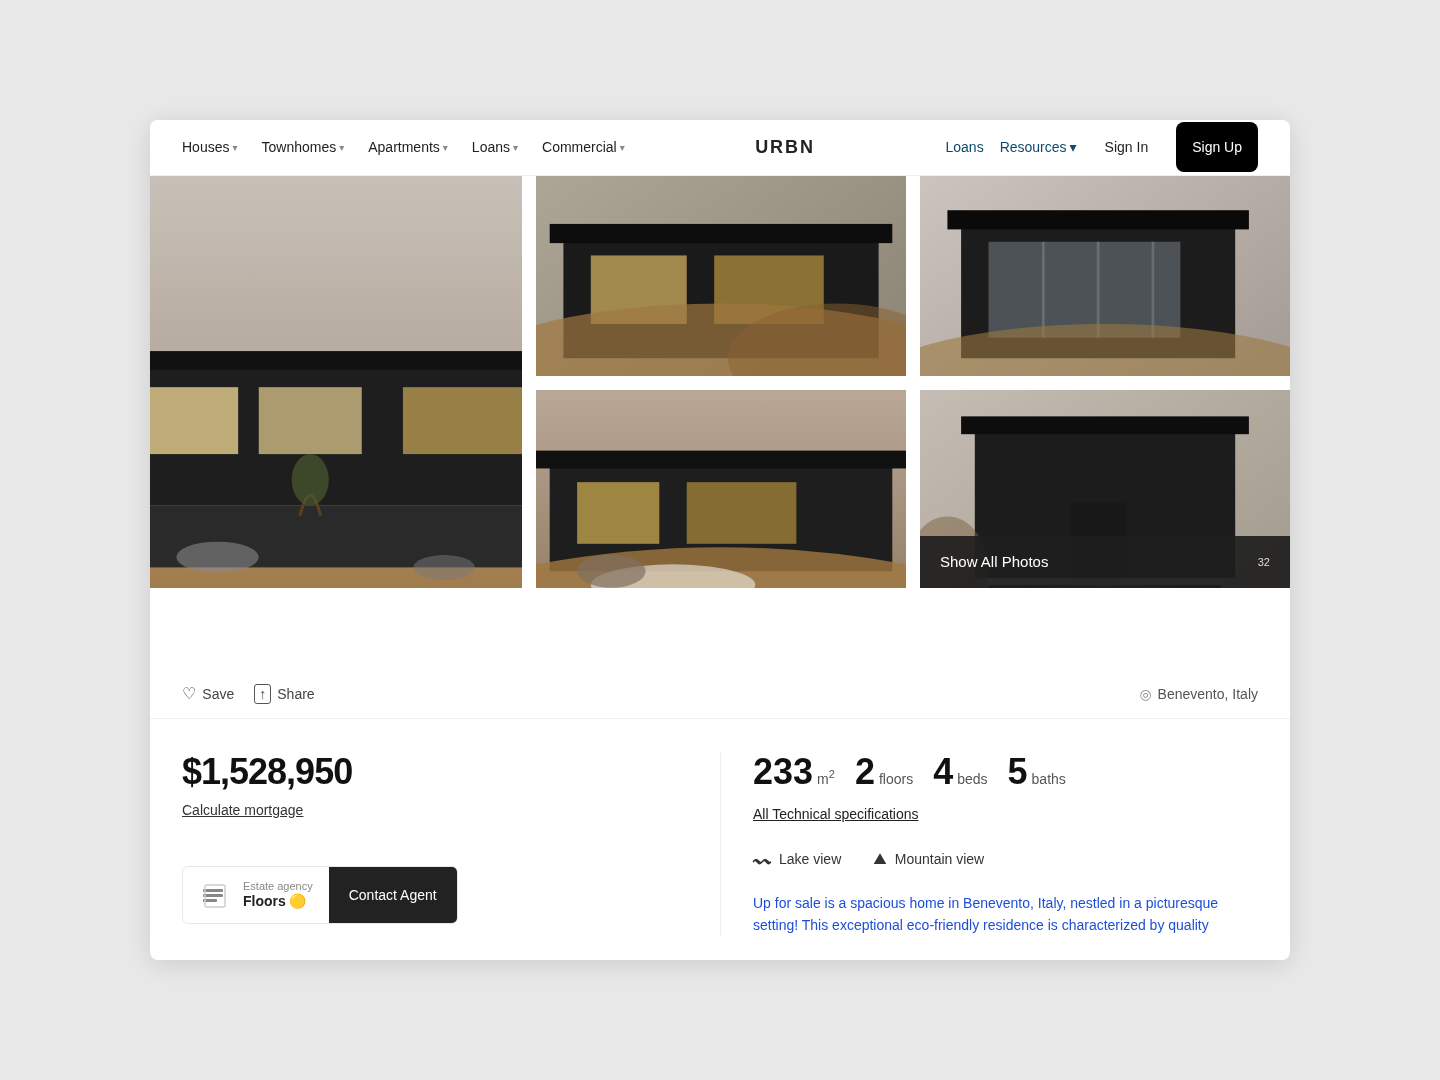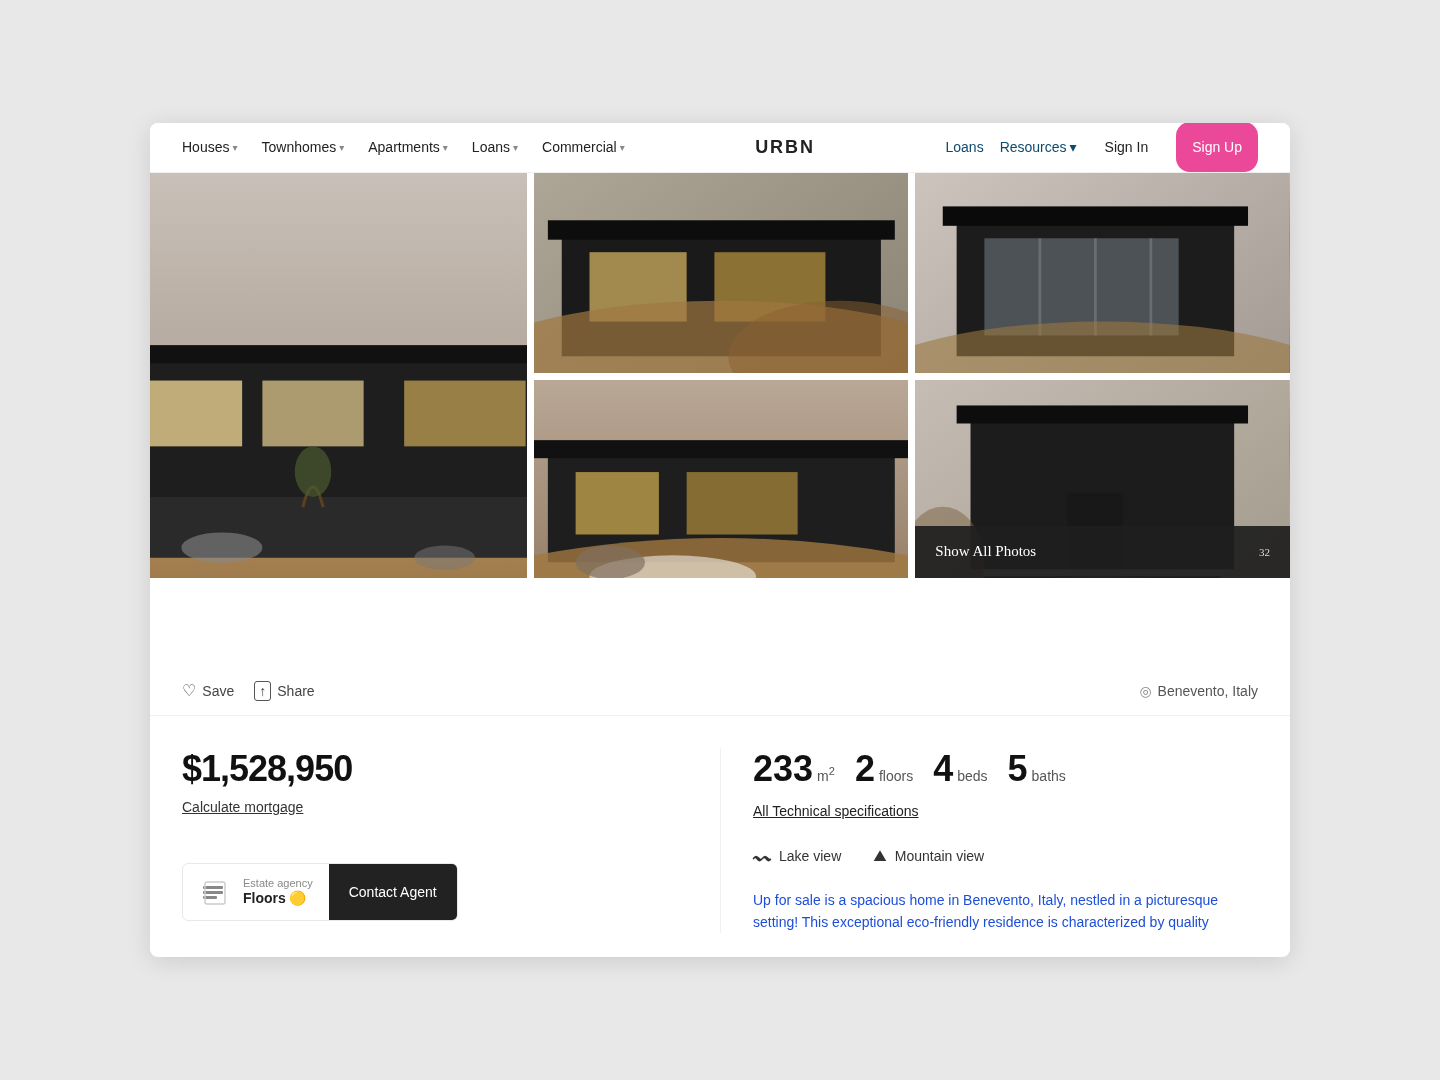--- a/index.html
+++ b/index.html
@@ -17,21 +17,21 @@
       border-radius: 8px;
       overflow: hidden;
       box-shadow: 0 4px 24px rgba(0,0,0,0.12);
     }
     
     .nav {
       display: flex;
       align-items: center;
       justify-content: space-between;
       padding: 0 32px;
-      height: 50px;
+      height: 56px;
       border-bottom: 1px solid #f0f0f0;
       background: #fff;
     }
     .nav-left {
       display: flex;
       align-items: center;
       gap: 24px;
     }
     .nav-item {
       font-size: 14px;
@@ -66,35 +66,34 @@
     }
     .btn-signin {
       font-size: 14px;
       color: #222;
       cursor: pointer;
       padding: 6px 12px;
     }
     .btn-signup {
       font-size: 14px;
       color: #fff;
-      background: #ec4899;
+      background: #000000;
       border: none;
-      border-radius: 14px;
+      border-radius: 8px;
       padding: 17px 16px;
       cursor: pointer;
       font-weight: 500;
     }
     
     .photo-grid {
       display: grid;
       grid-template-columns: 1fr 1fr 1fr;
       grid-template-rows: 200px 200px;
-      gap: 5px;
+      gap: 12px;
       height: 494px;
-      font-family: Liberation Serif, serif;
     }
     .photo-main {
       grid-row: 1 / 3;
       grid-column: 1 / 2;
       background: #7a6a5a;
       position: relative;
       overflow: hidden;
     }
     .photo-top-mid {
       grid-row: 1 / 2;

